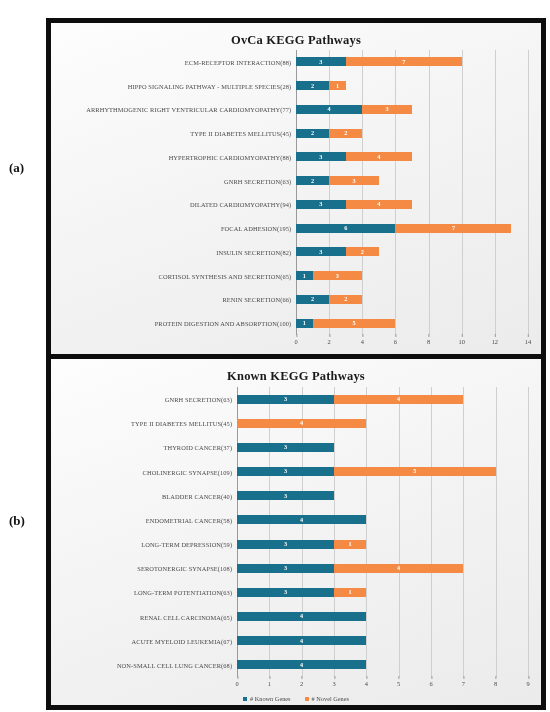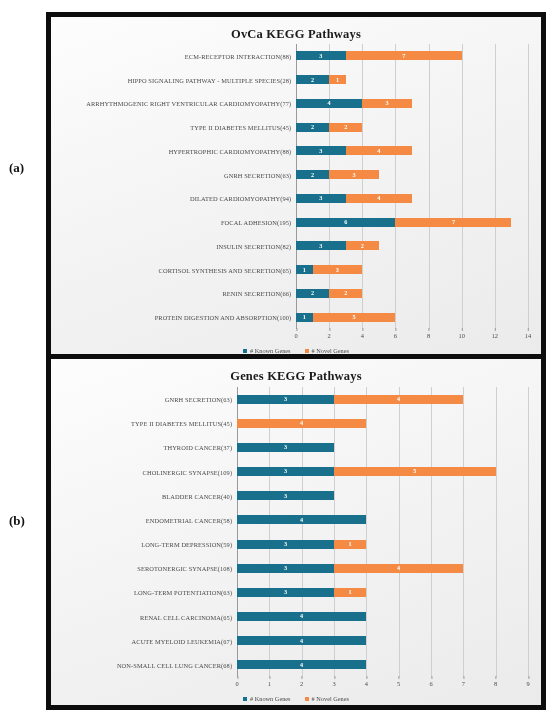--- a/index.html
+++ b/index.html
@@ -21,21 +21,21 @@
   }
   .panel-wrap {
     position: absolute;
     left: 46px;
     width: 500px;
     box-sizing: border-box;
     border: 5px solid #0d0d0d;
     background: #f0f0f0;
     overflow: hidden;
   }
-  #panel-a-wrap { top: 12px;   height: 348px; text-decoration: underline; }
+  #panel-a-wrap { top: 18px;   height: 348px; text-decoration: underline; }
   #panel-b-wrap { top: 354px; height: 356px; }
 
   .panel-inner {
     position: relative;
     width: 100%;
     height: 100%;
     background:
       linear-gradient(160deg, #fdfdfd 0%, #f4f4f4 45%, #ebebeb 100%);
     box-sizing: border-box;
   }
@@ -327,21 +327,21 @@
           <div class="legend-item">
             <span class="legend-swatch novel"></span>
             <span class="legend-label"># Novel Genes</span>
           </div>
         </div>
     </div>
   </div>
 
   <div class="panel-wrap" id="panel-b-wrap">
     <div class="panel-inner">
-      <div class="chart-title" id="title-b">Genes KEGG Pathways</div>
+      <div class="chart-title" id="title-b">Known KEGG Pathways</div>
       <div class="plot" id="plot-b" style="left: 186px; top: 28px; width: 291px; height: 290px;">
         <div class="gridlines" id="grid-b">
             <div class="gridline axis0" style="left: 0px;"></div>
             <div class="gridline" style="left: 32.3333px;"></div>
             <div class="gridline" style="left: 64.6667px;"></div>
             <div class="gridline" style="left: 97px;"></div>
             <div class="gridline" style="left: 129.333px;"></div>
             <div class="gridline" style="left: 161.667px;"></div>
             <div class="gridline" style="left: 194px;"></div>
             <div class="gridline" style="left: 226.333px;"></div>

